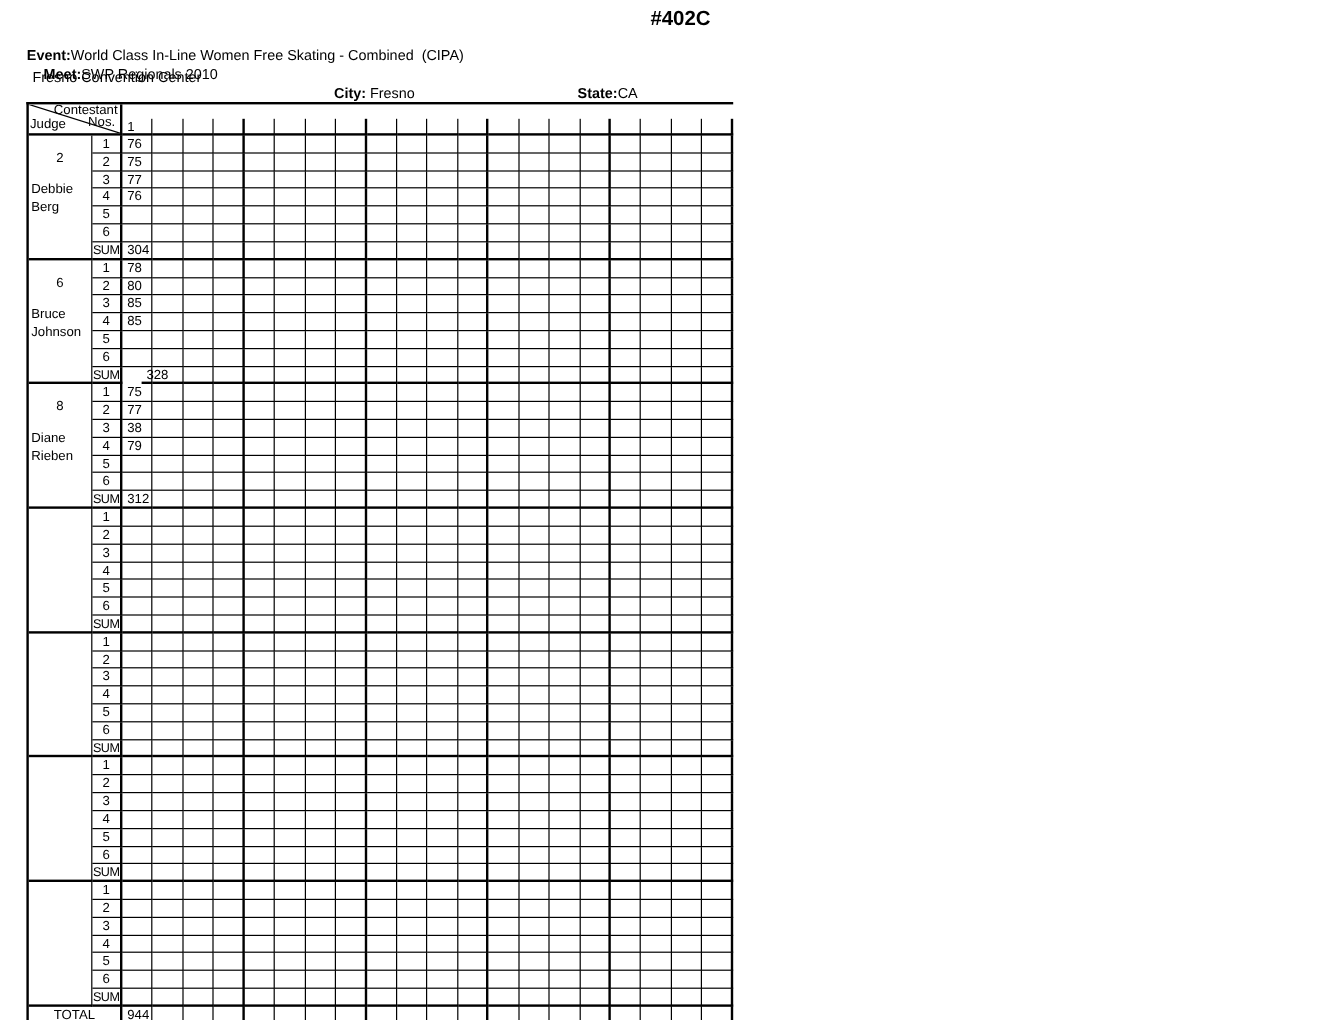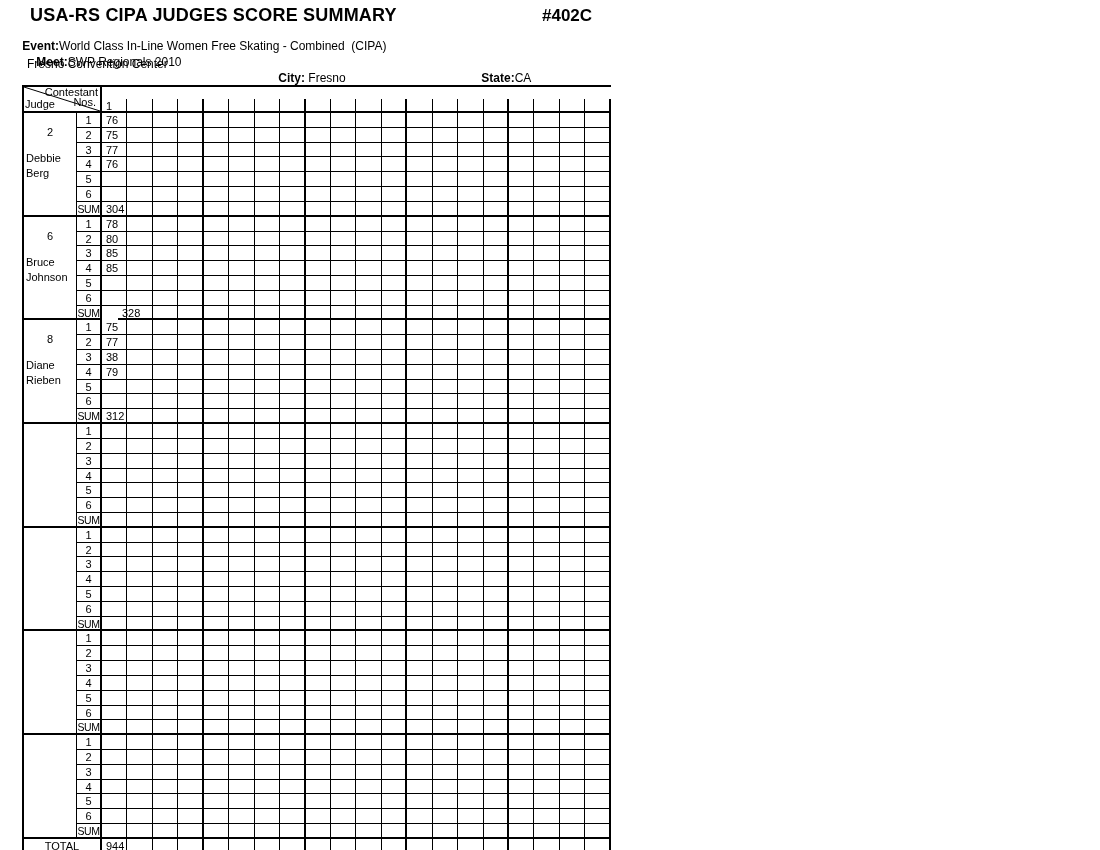--- a/index.html
+++ b/index.html
@@ -44,21 +44,20 @@
   .c-bot{position:absolute;left:1px;top:11px;font-size:11px;line-height:12px;}
   .legend{grid-column:3/23;grid-row:1;border-right:2px solid #000;
           border-bottom:1px solid #000;box-sizing:border-box;
           font-size:9.5px;padding:1px 0 0 3px;white-space:nowrap;overflow:visible;}
 </style>
 </head>
 <body>
 
 <div class="page">
 
-  <div class="abs title">USA-RS CIPA JUDGES SCORE SUMMARY</div>
   <div class="abs formno">#402C</div>
 
   <div class="abs hline" style="left:9px;top:25px">
     <span class="fl">Event:</span><span class="fv">World Class In-Line Women Free Skating - Combined  (CIPA)</span>
   </div>
 
   <div class="abs hline" style="left:23px;top:41px">
     <span class="fl">Meet:</span><span class="fv">SWP Regionals 2010</span>
   </div>
 

